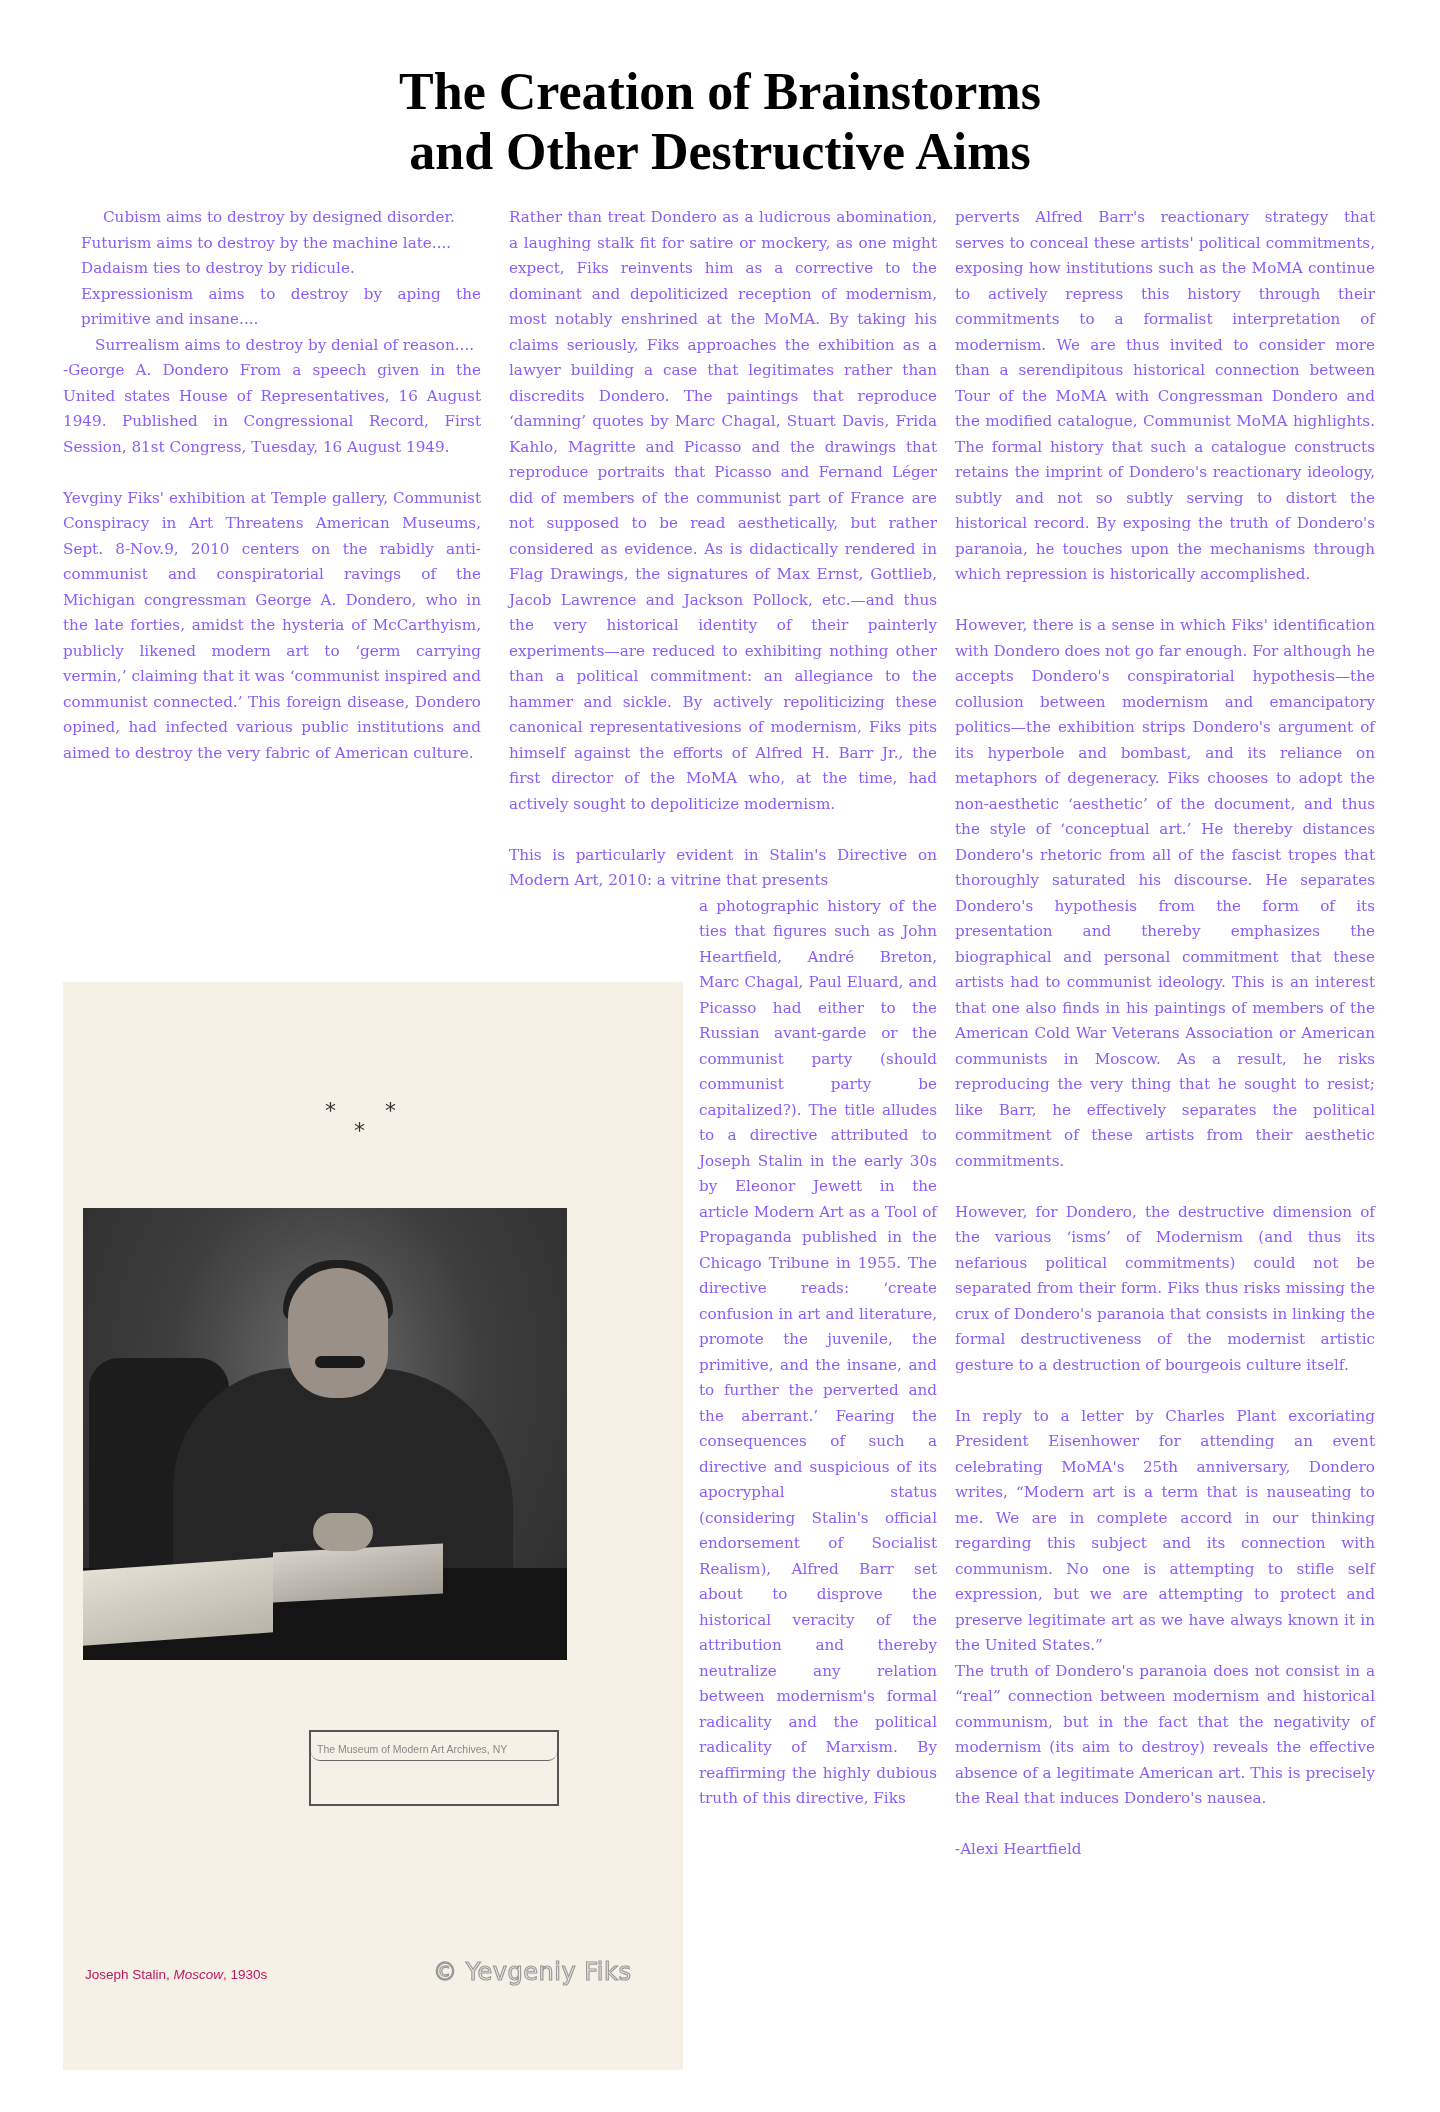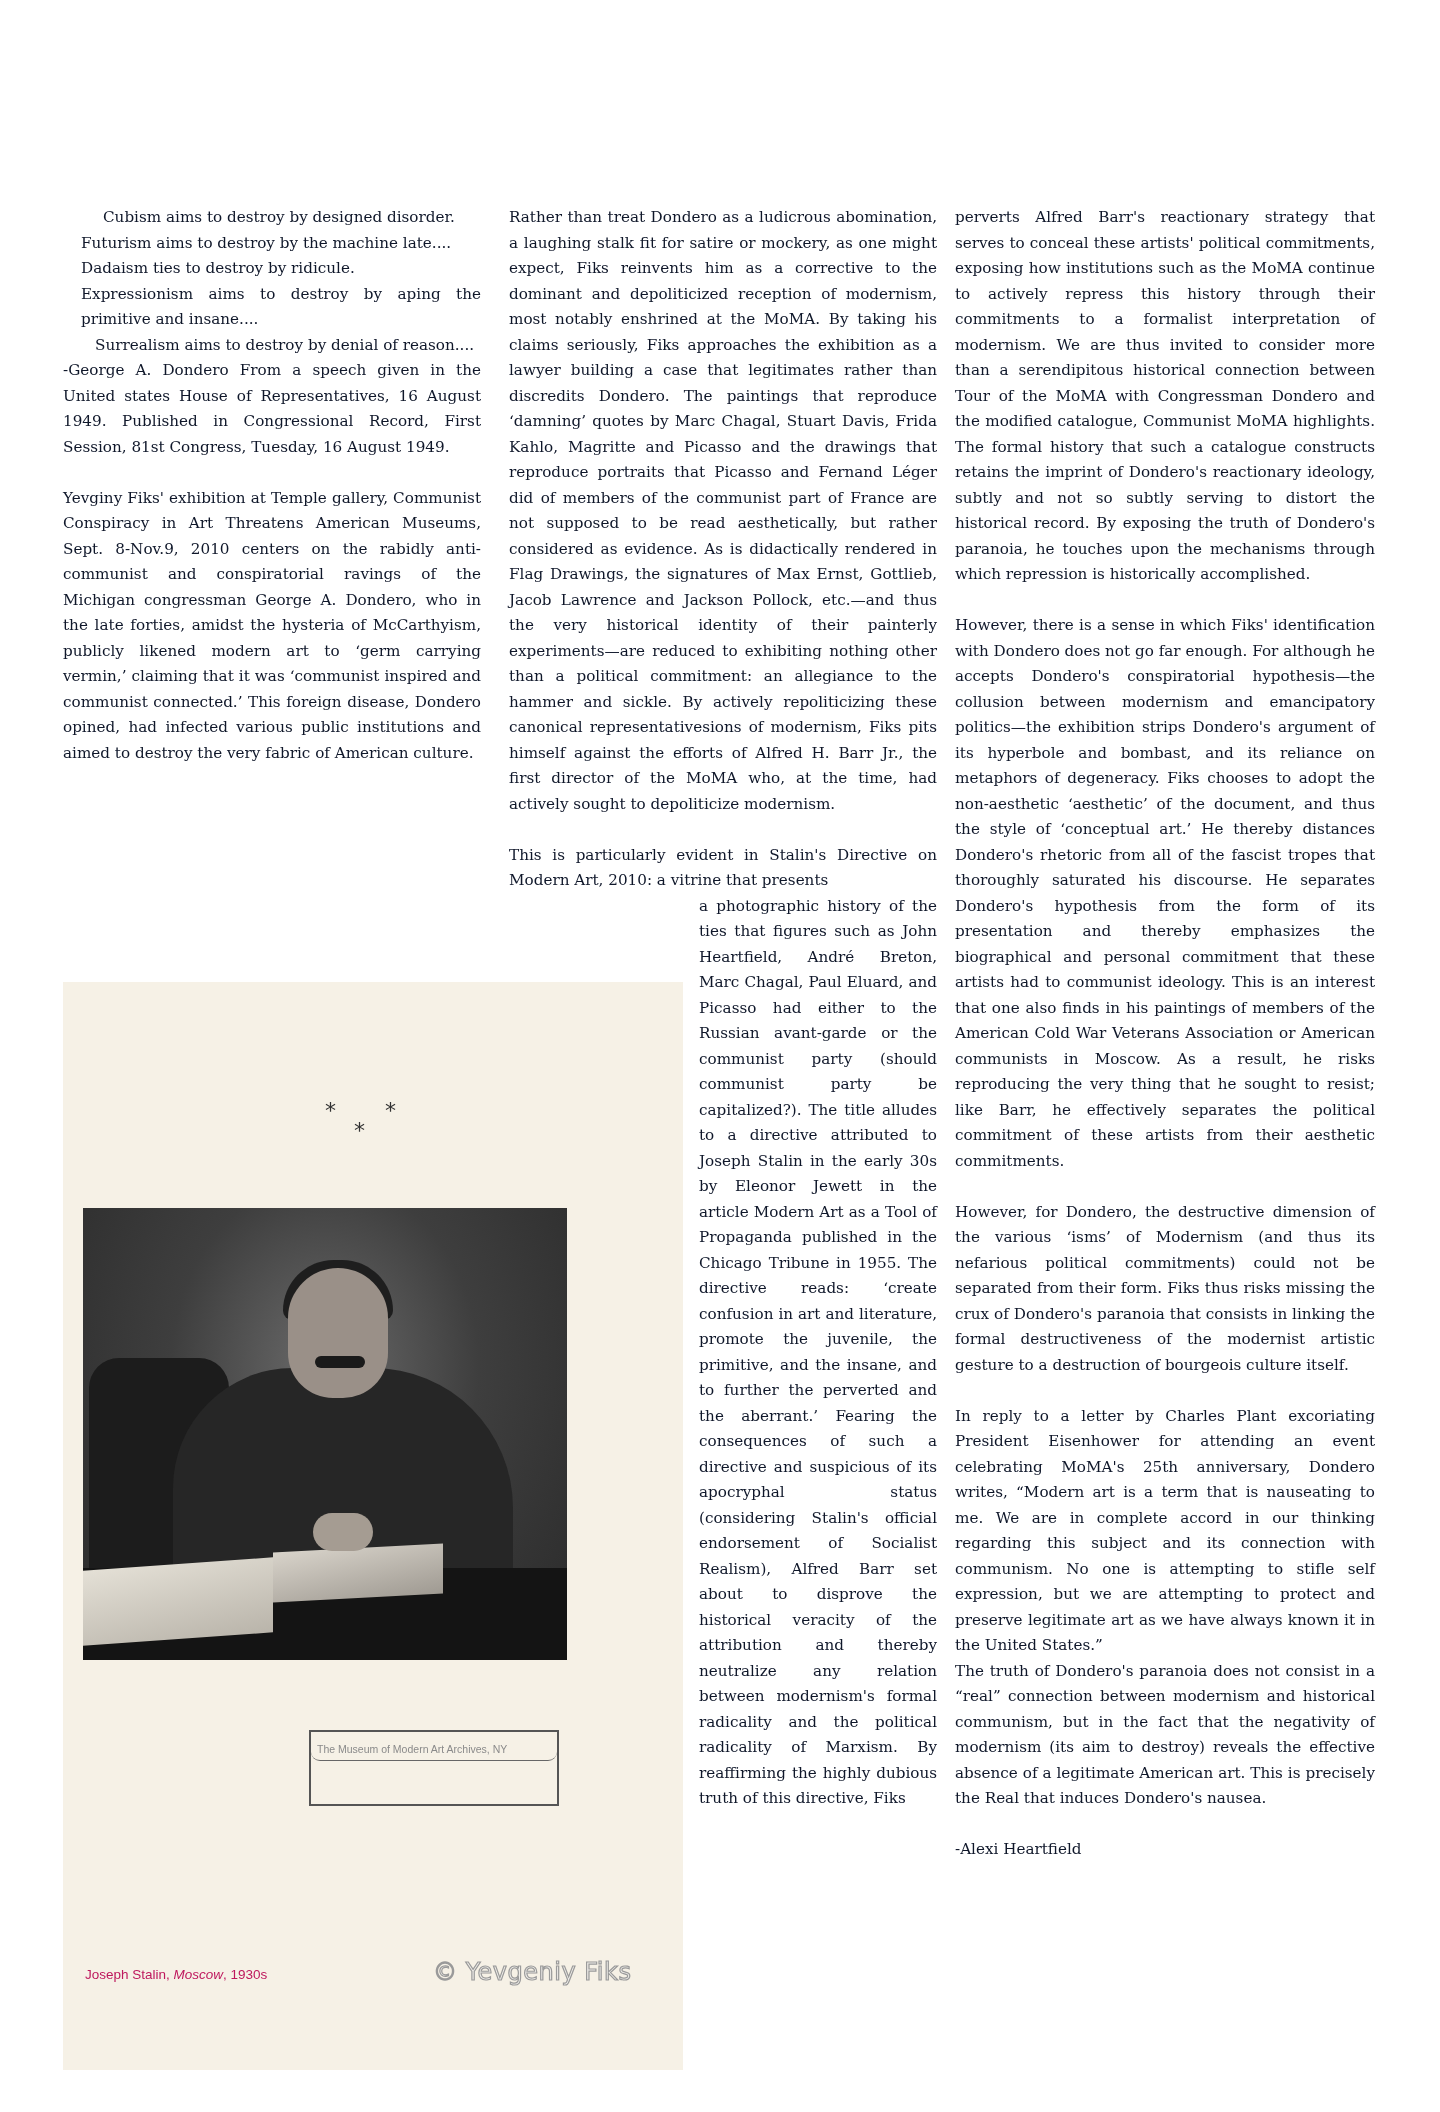--- a/index.html
+++ b/index.html
@@ -6,21 +6,21 @@
   body { width: 1440px; height: 2112px; position: relative; overflow: hidden; color: #111; }
   .page { position: absolute; left: 0; top: 0; width: 1440px; height: 2112px; }
   .title {
     position: absolute; left: 0; top: 62px; width: 1440px; text-align: center;
     font-family: "Liberation Serif", serif; font-weight: bold; font-size: 52px; line-height: 60px;
     letter-spacing: 0px; color: #000;
   }
   .title span { display: block; }
   .col {
     position: absolute; font-family: "DejaVu Serif", serif; font-size: 15.2px; line-height: 25.5px;
-    text-align: justify; color: #0f172a;
+    text-align: justify; color: #8b5cf6;
   }
   .col p { margin: 0; }
   .gap { height: 25.5px; }
   #col1 { left: 63px; top: 205px; width: 418px; }
   #col2 { left: 509px; top: 205px; width: 428px; }
   #col3 { left: 955px; top: 205px; width: 420px; }
   .ind1 { padding-left: 40px; }
   .ind2 { padding-left: 18px; }
   .ind3 { padding-left: 32px; }
   .narrow { margin-left: 190px !important; }
@@ -61,20 +61,24 @@
     position: absolute; left: 370px; top: 976px;
     font-family: "DejaVu Sans", sans-serif; font-size: 24px; color: #f2f0ec;
     -webkit-text-stroke: 1.2px #9a9a9a; letter-spacing: 0.5px;
   }
 </style>
 </head>
 <body>
 
 <div class="page">
 
+  <h1 class="title" style="margin:0;">
+    <span>The Creation of Brainstorms</span>
+    <span>and Other Destructive Aims</span>
+  </h1>
 
   <div class="col" id="col1">
     <div>
       <p class="ind1">Cubism aims to destroy by designed disorder.</p>
       <p class="ind2">Futurism aims to destroy by the machine late....</p>
       <p class="ind2">Dadaism ties to destroy by ridicule.</p>
       <p class="ind2">Expressionism aims to destroy by aping the primitive and insane....</p>
       <p class="ind3">Surrealism aims to destroy by denial of reason....</p>
       <p>-George A. Dondero From a speech given in the United states House of Representatives, 16 August 1949. Published in Congressional Record, First Session, 81st Congress, Tuesday, 16 August 1949.</p>
     </div>

